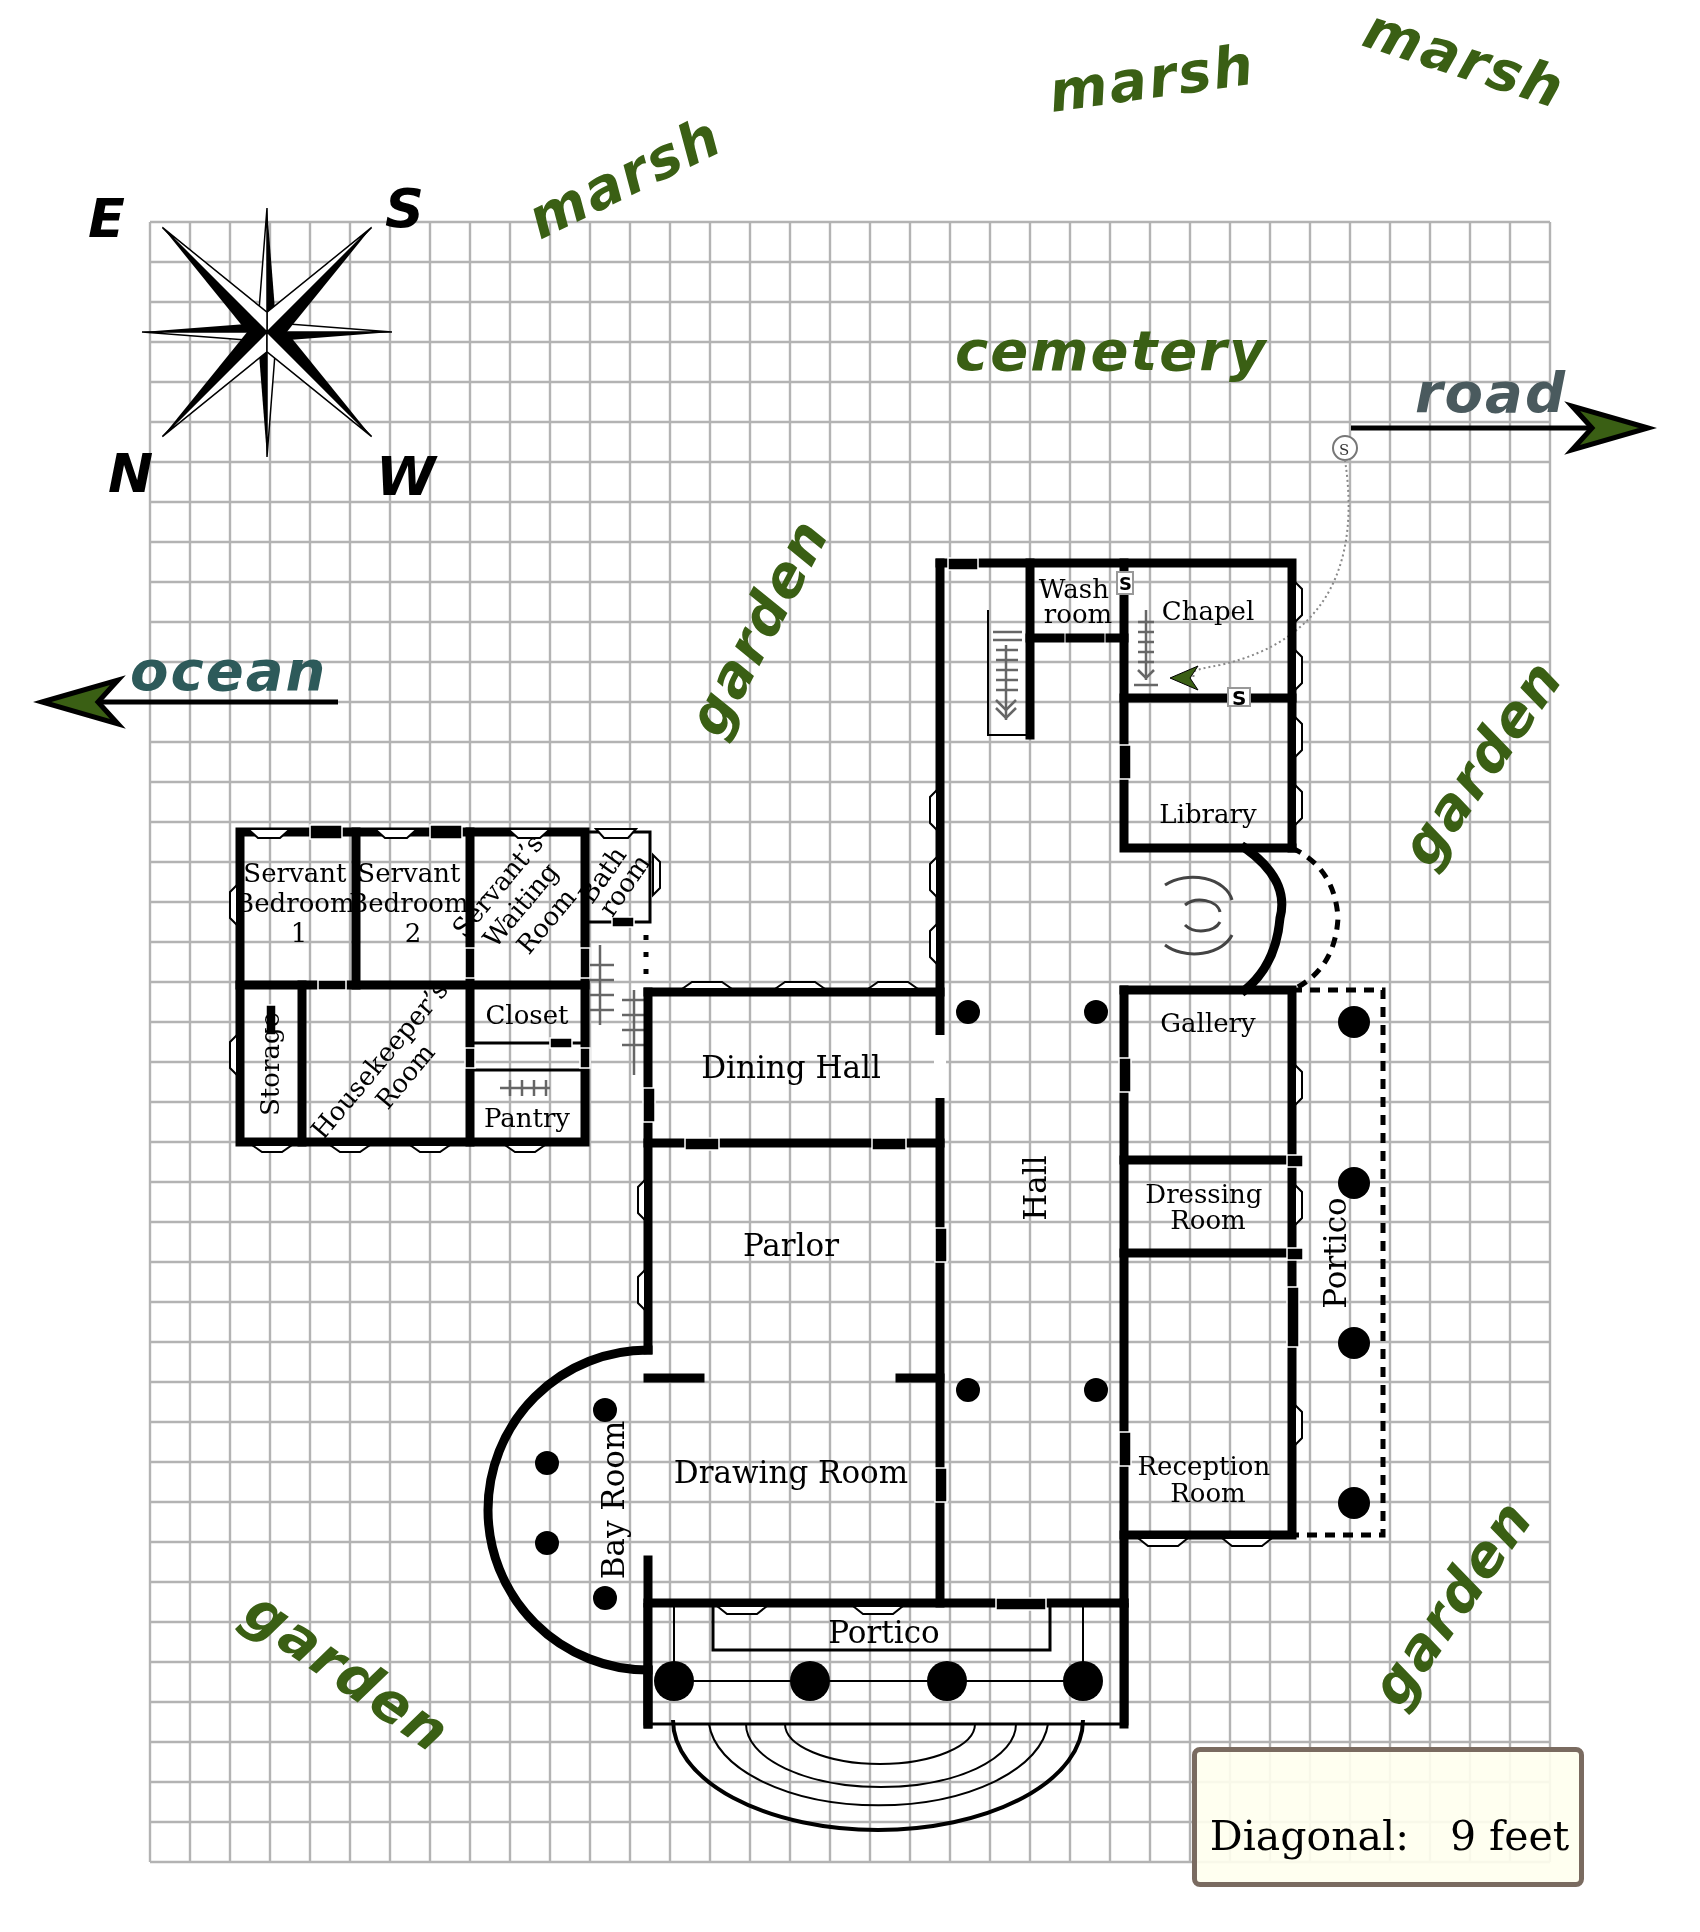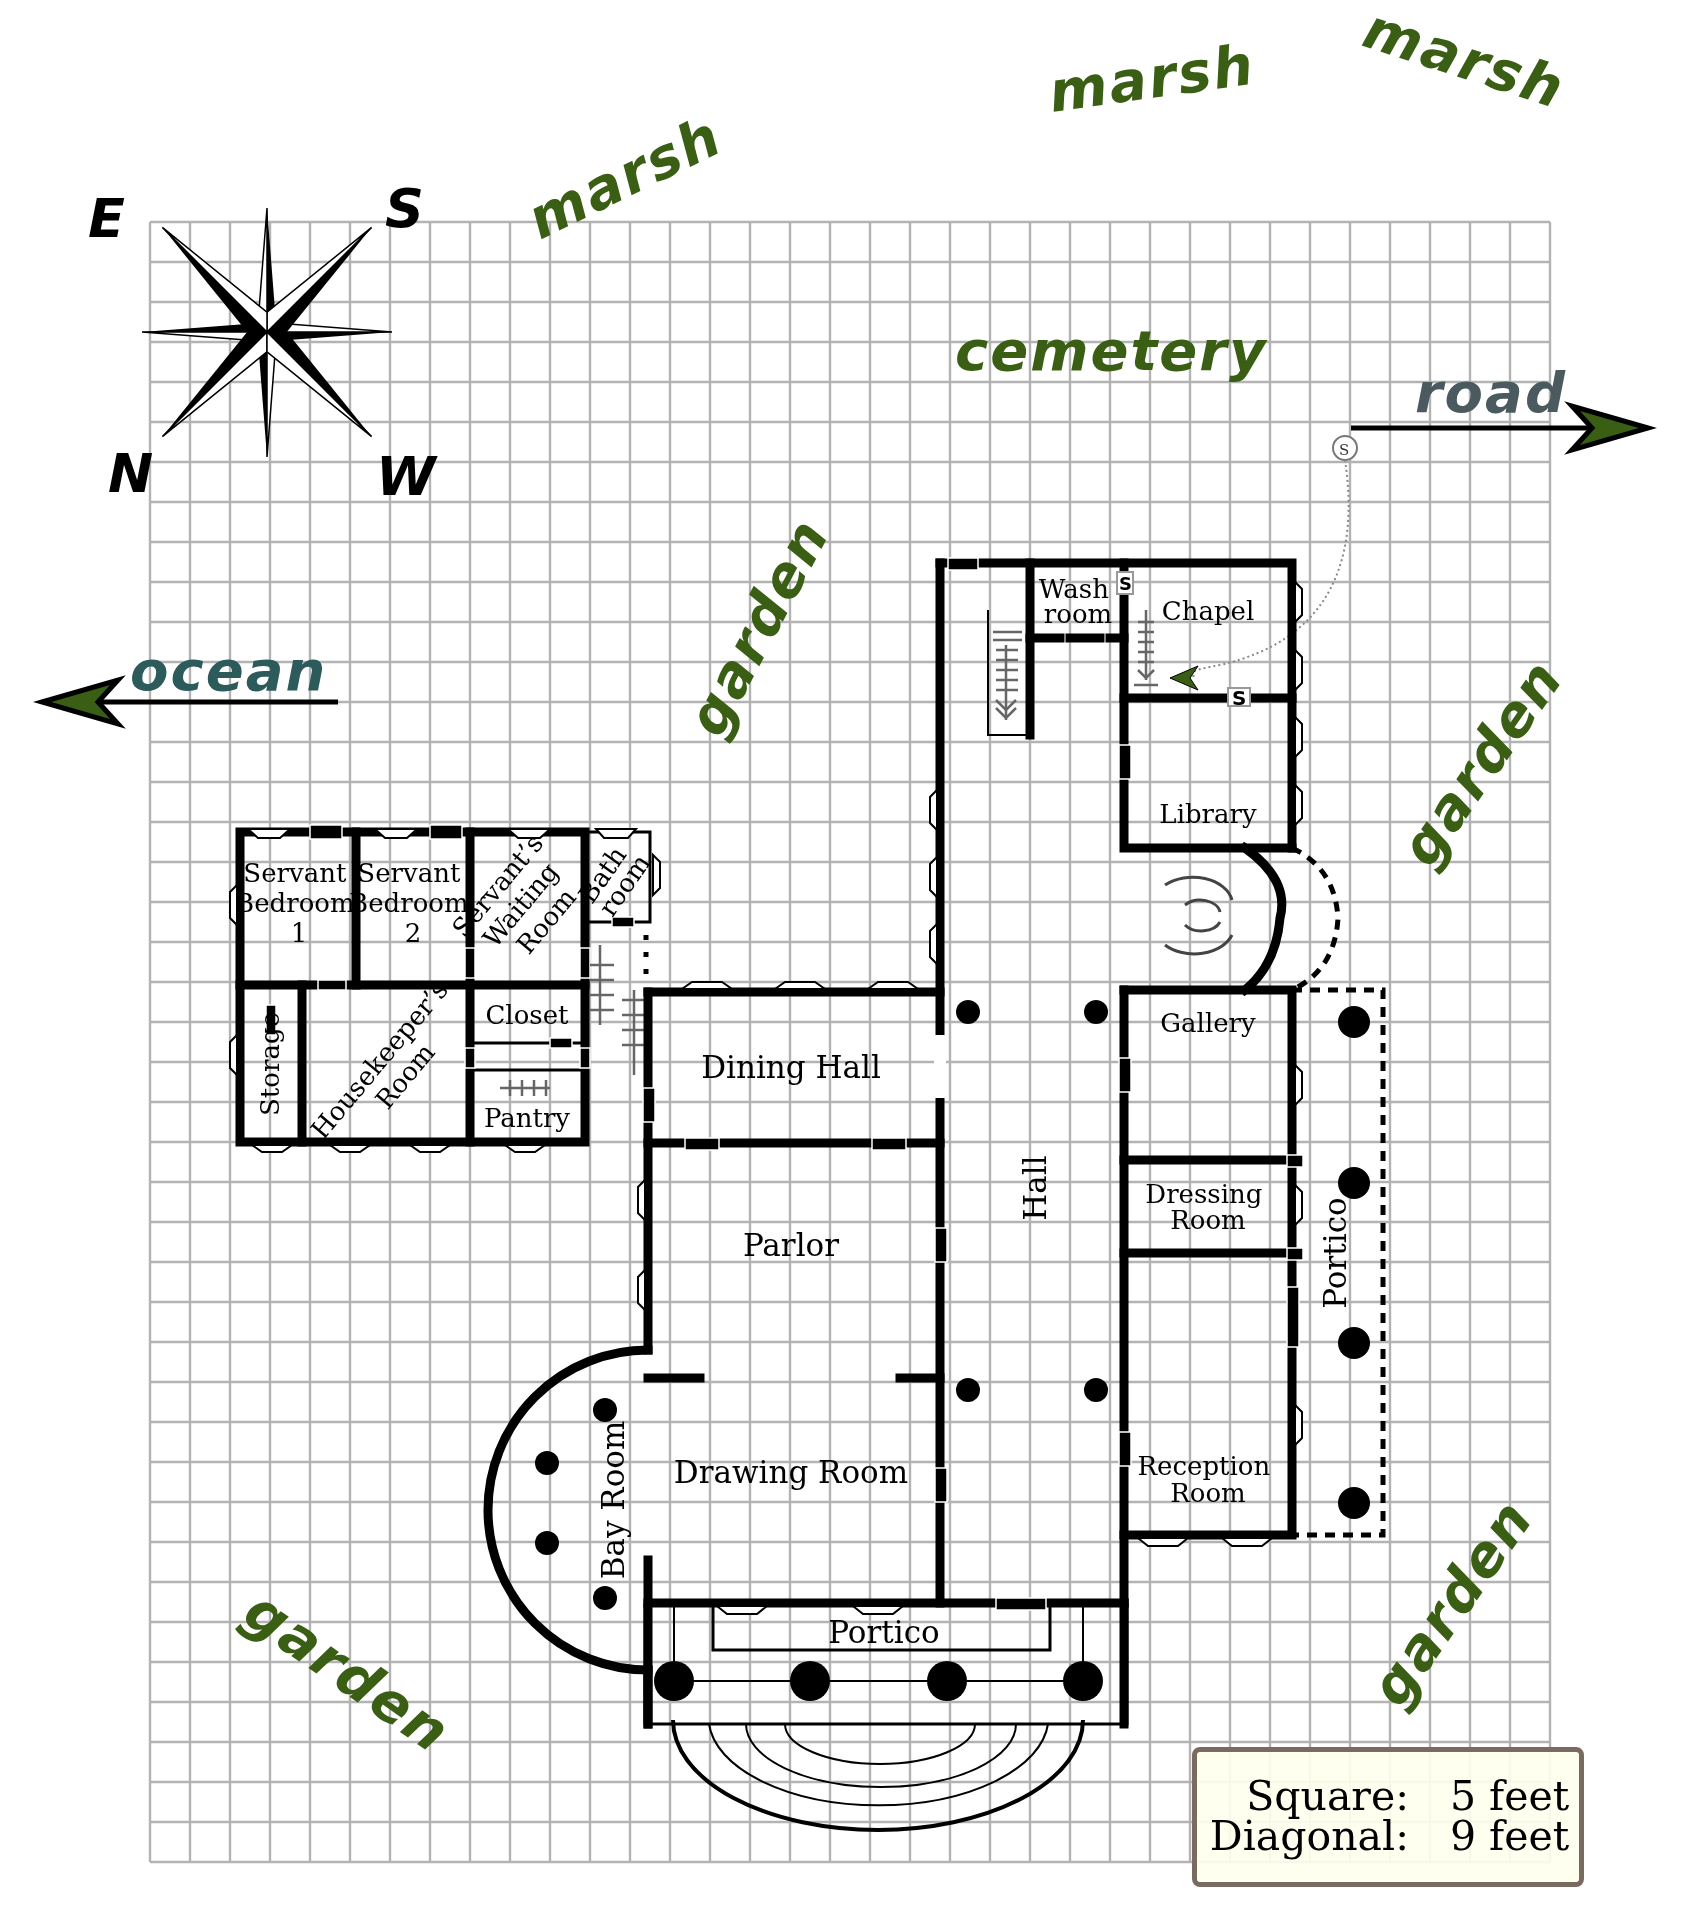--- a/index.html
+++ b/index.html
@@ -399,21 +399,17 @@
   <text class="room-label-lg" text-anchor="middle" transform="translate(1346,1253) rotate(-90)">Portico</text>
   <text class="room-label-lg" text-anchor="middle" transform="translate(1046,1188) rotate(-90)">Hall</text>
   <text class="room-label-lg" text-anchor="middle" x="791" y="1078">Dining Hall</text>
   <text class="room-label-lg" text-anchor="middle" x="791" y="1256">Parlor</text>
   <text class="room-label-lg" text-anchor="middle" x="791" y="1483">Drawing Room</text>
   <text class="room-label-lg" text-anchor="middle" transform="translate(624,1500) rotate(-90)">Bay Room</text>
   <text class="room-label-lg" text-anchor="middle" x="884" y="1643">Portico</text>
 </svg>
 
 <div class="legend-box">
-  <div class="legend-row" style="top:20px;">
-    <span class="legend-key">Square:</span>
-    <span class="legend-val">5 feet</span>
-  </div>
   <div class="legend-row" style="top:60px;">
     <span class="legend-key">Diagonal:</span>
     <span class="legend-val">9 feet</span>
   </div>
 </div>
 
 </body></html>

